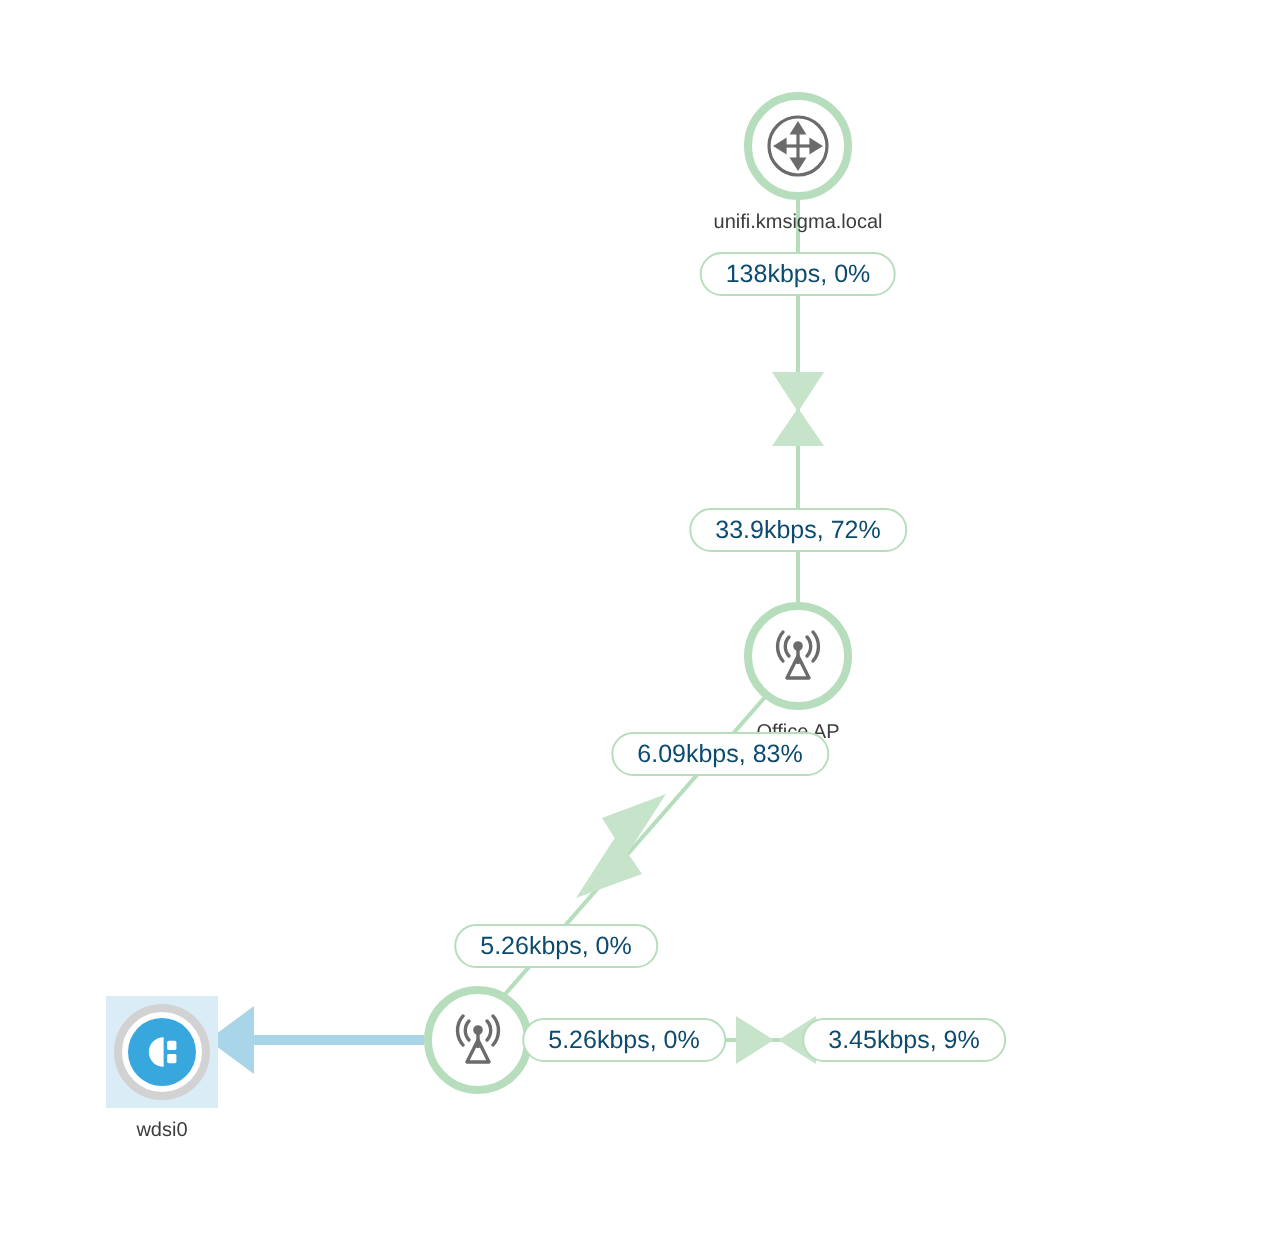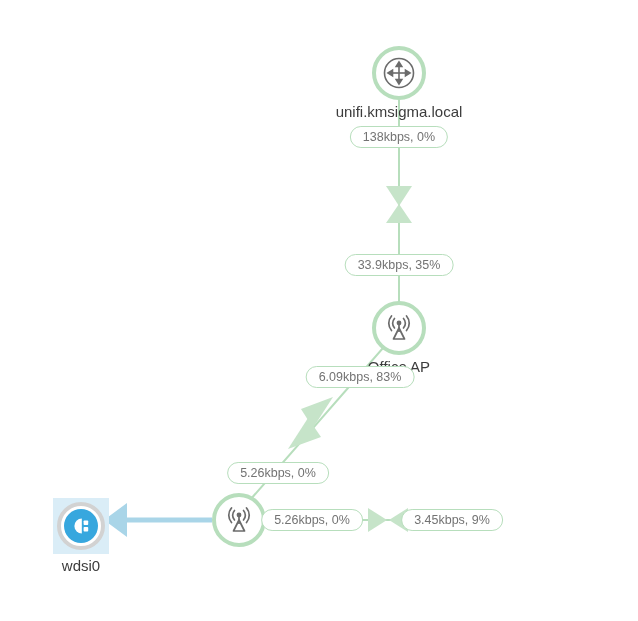--- a/index.html
+++ b/index.html
@@ -51,21 +51,21 @@
     display: flex;
     align-items: center;
     justify-content: center;
   }
   .node-label {
     position: absolute;
     top: 58px;
     left: 50%;
     transform: translateX(-50%);
     white-space: nowrap;
-    font-size: 15px;
+    font-size: 10px;
     color: #3c3c3c;
     line-height: 16px;
   }
 
   
   .node.client {
     width: 56px;
     height: 44px;
   }
   .node.client .client-bg {
@@ -106,21 +106,21 @@
   .link-label {
     position: absolute;
     transform: translate(-50%, -50%);
     box-sizing: border-box;
     height: 22px;
     line-height: 20px;
     padding: 0 12px;
     border: 1px solid #b7debc;
     border-radius: 11px;
     background: #ffffff;
-    color: #737373;
+    color: #0c4a6e;
     font-size: 12.5px;
     white-space: nowrap;
     text-align: center;
   }
 </style>
 </head>
 <body>
 
 <div id="topology-canvas">
 
@@ -209,21 +209,21 @@
         <path d="M11.8 3.6 A7.4 7.4 0 0 0 11.8 18.4 Z" fill="#ffffff"></path>
         <rect x="13.6" y="5.4" width="4.6" height="4.6" rx="0.8" fill="#ffffff"></rect>
         <rect x="13.6" y="12" width="4.6" height="4.6" rx="0.8" fill="#ffffff"></rect>
       </svg>
     </div>
     <div class="node-label">wdsi0</div>
   </div>
 
   <div class="link-label" style="left:399px; top:137px;">138kbps,  0%</div>
 
-  <div class="link-label" style="left:399px; top:265px;">33.9kbps,  35%</div>
+  <div class="link-label" style="left:399px; top:265px;">33.9kbps,  72%</div>
 
   <div class="link-label" style="left:360px; top:377px;">6.09kbps,  83%</div>
 
   <div class="link-label" style="left:278px; top:473px;">5.26kbps,  0%</div>
 
   <div class="link-label" style="left:312px; top:520px;">5.26kbps,  0%</div>
 
   <div class="link-label" style="left:452px; top:520px;">3.45kbps,  9%</div>
 
 </div>

